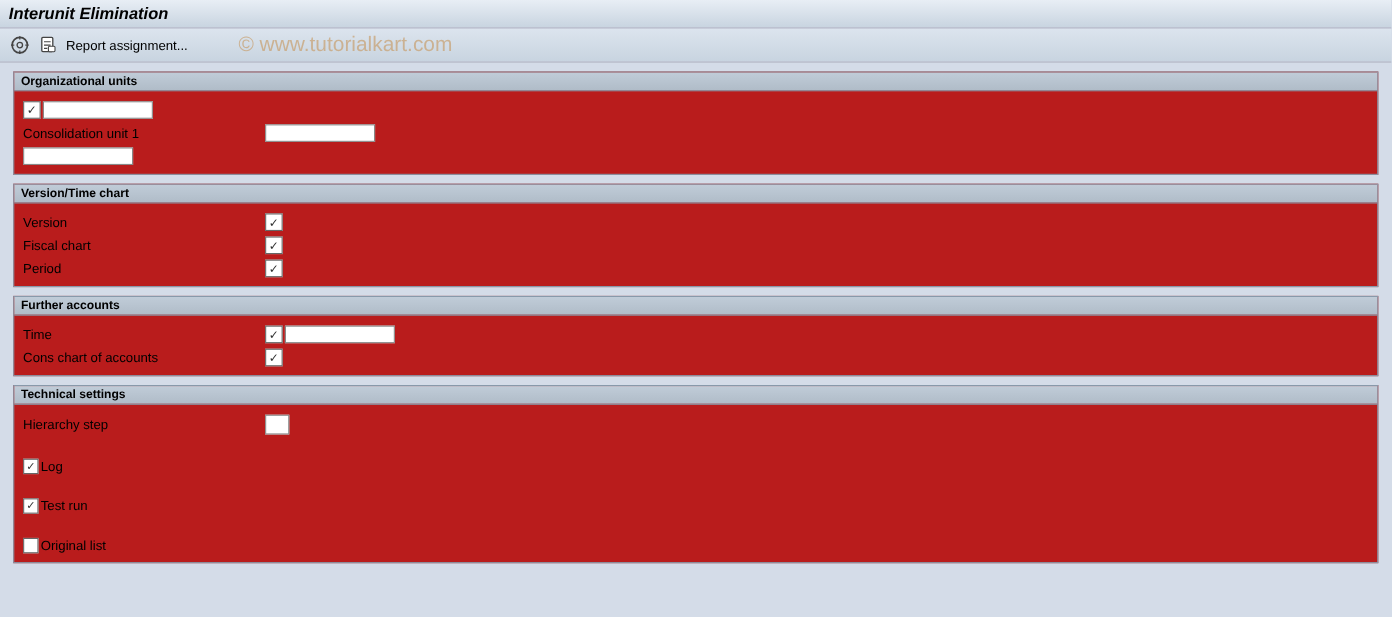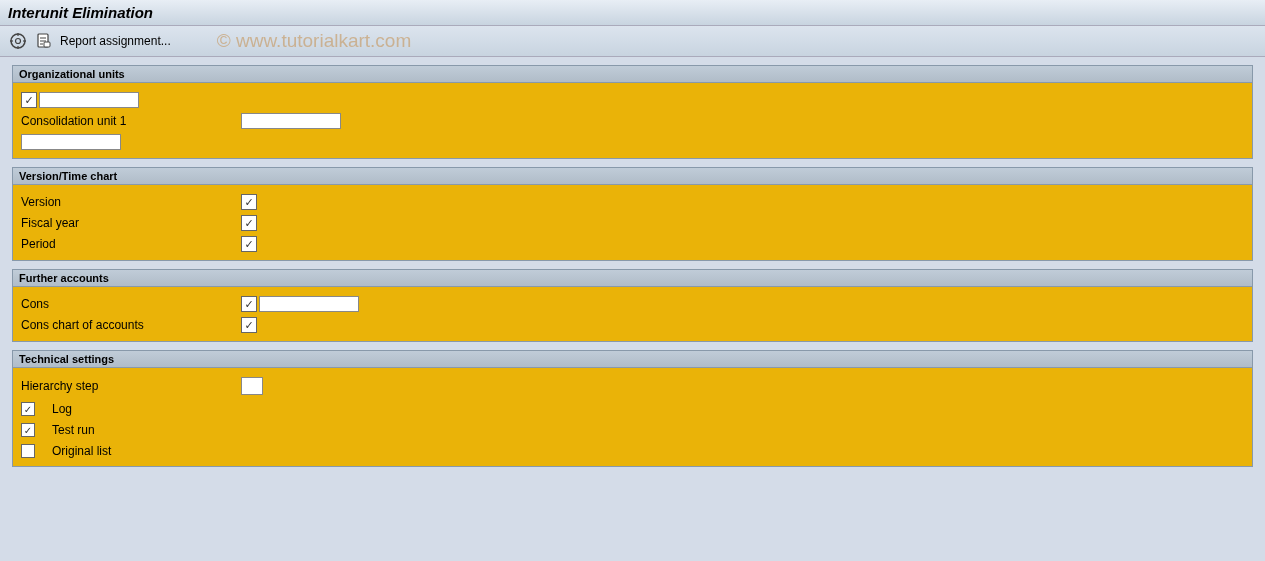--- a/index.html
+++ b/index.html
@@ -43,21 +43,21 @@
       font-size: 19px;
       margin-left: 40px;
       opacity: 0.7;
     }
     .main-content {
       padding: 8px 12px;
       background-color: #d4dce8;
     }
     .section {
       border: 1px solid #8899aa;
-      background: #eab308;
+      background: #b91c1c;
       margin-bottom: 8px;
       border-radius: 0;
     }
     .section-header {
       background: linear-gradient(to bottom, #c0ccd8, #b0bcc8);
       padding: 2px 6px;
       font-size: 11px;
       font-weight: bold;
       color: #000;
       border-bottom: 1px solid #8899aa;
@@ -104,22 +104,22 @@
       background: #fff;
       font-size: 11px;
       padding: 0 2px;
     }
     .text-input-wide {
       width: 100px;
     }
     .checkbox-with-label {
       display: flex;
       align-items: center;
-      gap: 17px;
-      margin-top: 7px;
+      gap: 2px;
+      margin-top: 22px;
     }
     .standalone-checkbox {
       width: 14px;
       height: 14px;
       border: 1px solid #666;
       background: #fff;
       display: inline-flex;
       align-items: center;
       justify-content: center;
       font-size: 10px;
@@ -202,41 +202,41 @@
     <div class="section-body">
 
       <div class="field-row">
         <span class="field-label">Version</span>
         <div class="field-input">
           <span class="checkbox-icon checked"></span>
         </div>
       </div>
 
       <div class="field-row">
-        <span class="field-label">Fiscal year</span>
+        <span class="field-label">Fiscal chart</span>
         <div class="field-input">
           <span class="checkbox-icon checked"></span>
         </div>
       </div>
 
       <div class="field-row">
         <span class="field-label">Period</span>
         <div class="field-input">
           <span class="checkbox-icon checked"></span>
         </div>
       </div>
     </div>
   </div>
 
   <div class="section">
     <div class="section-header">Further accounts</div>
     <div class="section-body">
 
       <div class="field-row">
-        <span class="field-label">Cons</span>
+        <span class="field-label">Time</span>
         <div class="field-input">
           <span class="checkbox-icon checked"></span>
           <input class="text-input text-input-wide" type="text" value="" style="">
         </div>
       </div>
 
       <div class="field-row">
         <span class="field-label">Cons chart of accounts</span>
         <div class="field-input">
           <span class="checkbox-icon checked"></span>

